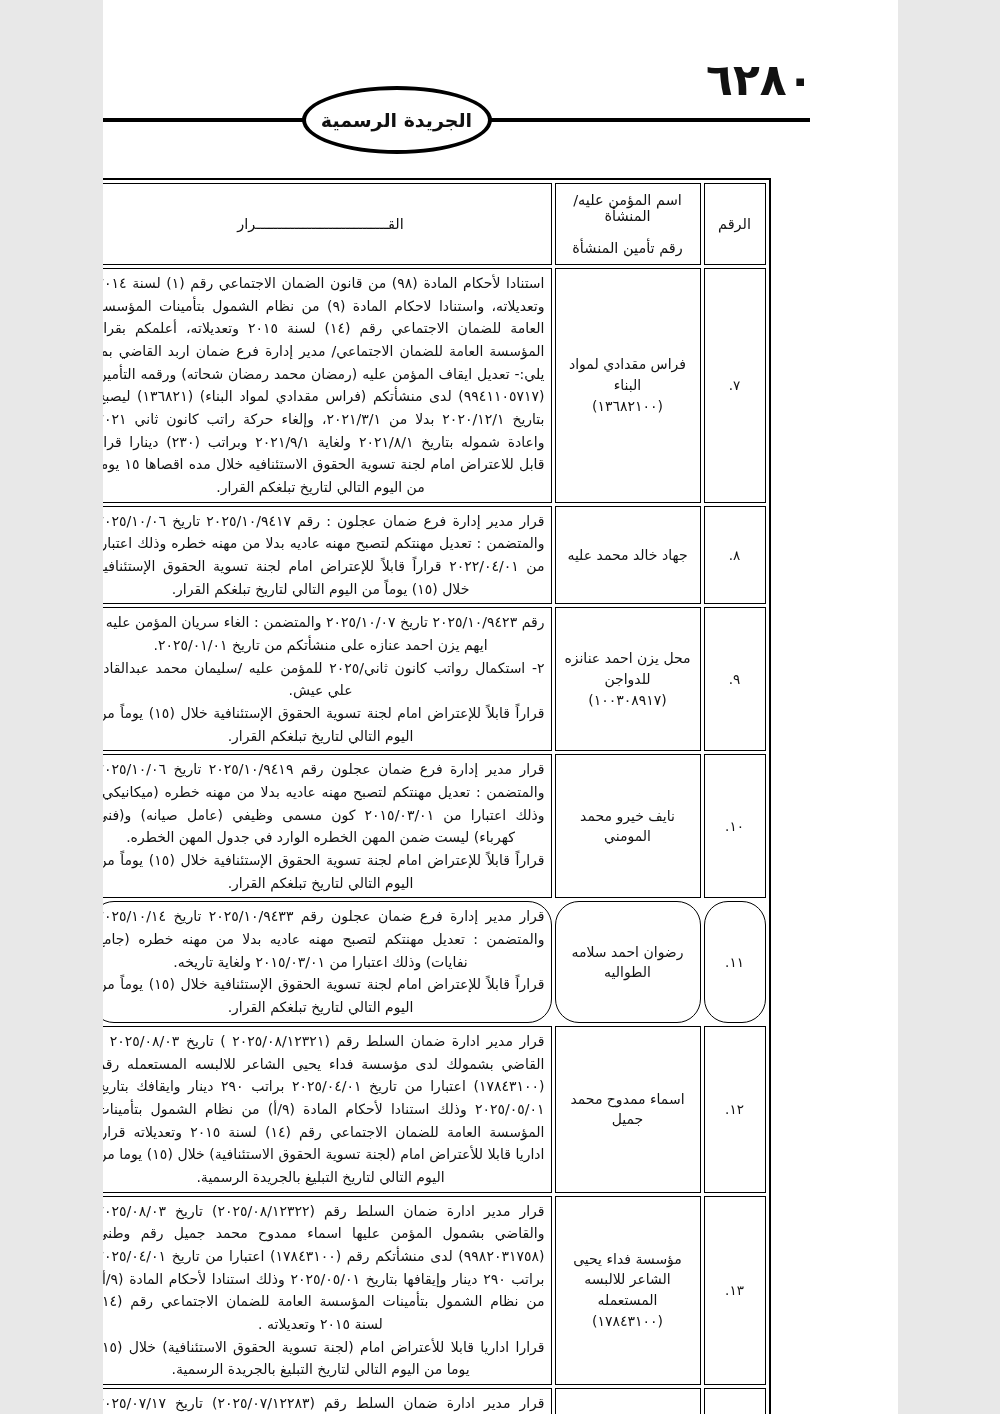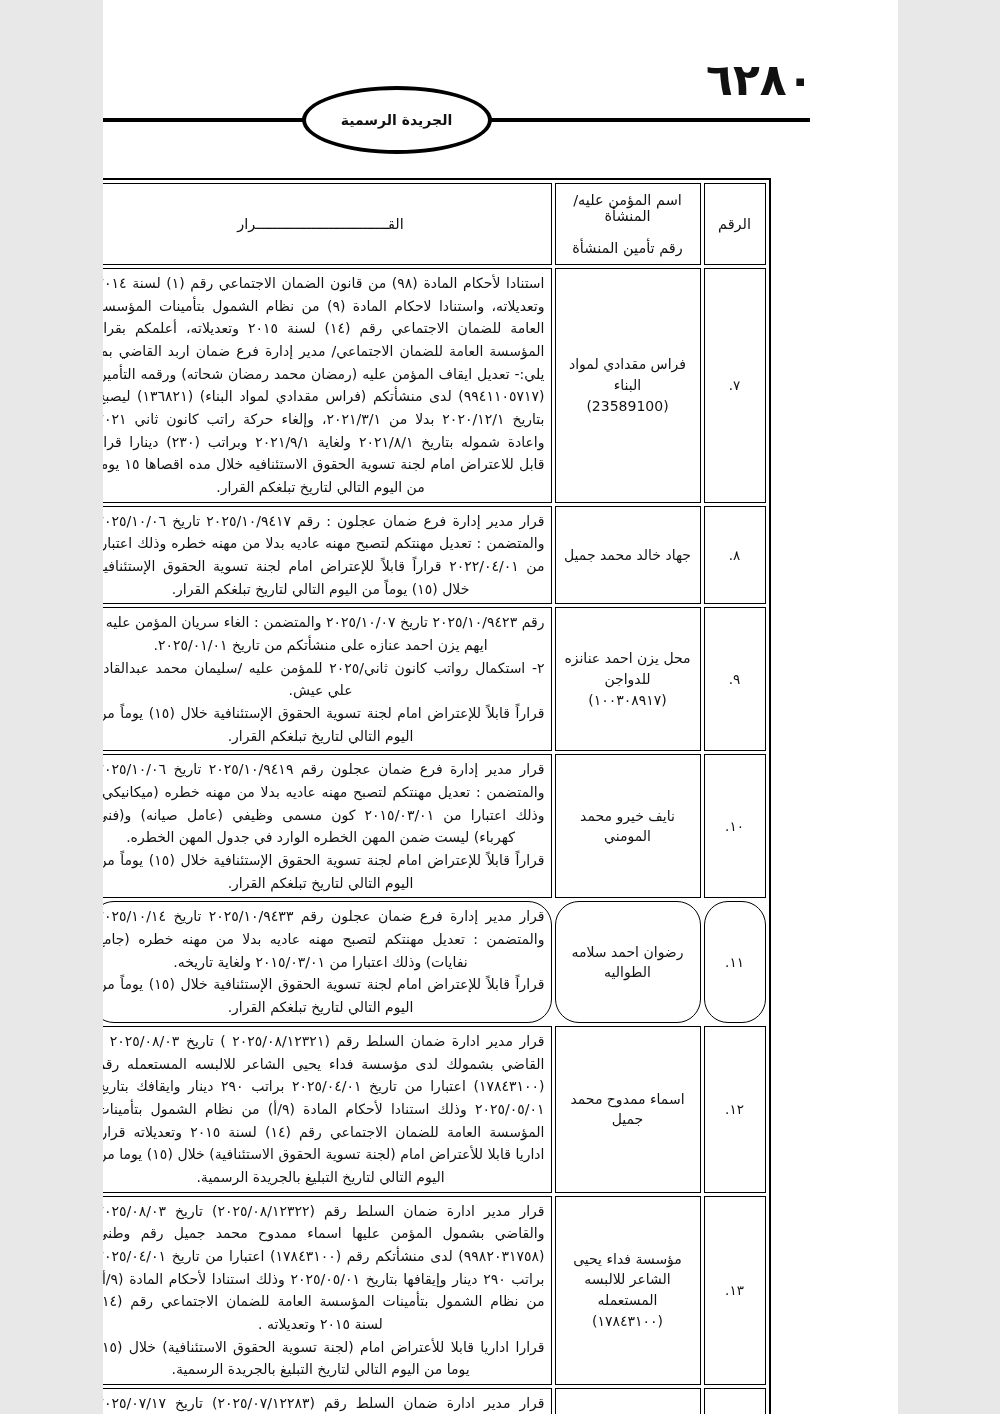--- a/index.html
+++ b/index.html
@@ -24,21 +24,21 @@
     width:824px;height:4px;background:#000;
   }
   .gazette-oval{
     position:absolute;top:86px;right:406px;
     width:182px;height:60px;
     border:4px solid #000;border-radius:50%;
     background:#fff;
     display:flex;align-items:center;justify-content:center;
     z-index:2;
   }
-  .gazette-oval span{font-size:14px;font-weight:bold;}
+  .gazette-oval span{font-size:19px;font-weight:bold;}
   
   table.gztbl{
     position:absolute;top:178px;right:127px;
     width:746px;
     table-layout:fixed;
     border-collapse:separate;border-spacing:3px;
     border:2px solid #000;
     background:#fff;
   }
   table.gztbl td{
@@ -103,30 +103,30 @@
           <div>رقم تأمين المنشأة</div>
         </td>
         <td class="hdr">القـــــــــــــــــــــــــــــــرار</td>
         <td class="hdr">العنوان</td>
       </tr>
 
       <tr class="row7">
         <td class="no-cell">٧.</td>
         <td class="name-cell">
           <div>فراس مقدادي لمواد البناء</div>
-          <div class="ins-no">(23589100)</div>
+          <div class="ins-no">(١٣٦٨٢١٠٠)</div>
         </td>
         <td class="dec-cell">استنادا لأحكام المادة  (٩٨) من قانون الضمان الاجتماعي رقم (١) لسنة ٢٠١٤ وتعديلاته، واستنادا لاحكام المادة (٩) من نظام الشمول بتأمينات المؤسسة العامة للضمان الاجتماعي رقم (١٤) لسنة ٢٠١٥  وتعديلاته، أعلمكم بقرار المؤسسة العامة للضمان الاجتماعي/ مدير إدارة فرع ضمان اربد القاضي بما يلي:- تعديل ايقاف المؤمن عليه (رمضان محمد رمضان شحاته) ورقمه التأمين  (٩٩٤١١٠٥٧١٧) لدى منشأتكم (فراس مقدادي لمواد البناء) (١٣٦٨٢١) ليصبح بتاريخ ٢٠٢٠/١٢/١ بدلا من ٢٠٢١/٣/١، وإلغاء حركة راتب كانون ثاني ٢٠٢١ واعادة شموله بتاريخ ٢٠٢١/٨/١ ولغاية ٢٠٢١/٩/١ وبراتب (٢٣٠) دينارا قرار قابل للاعتراض امام لجنة تسوية الحقوق الاستئنافيه خلال مده اقصاها ١٥ يوما من اليوم التالي لتاريخ تبلغكم القرار.</td>
         <td class="addr-cell">اربد</td>
       </tr>
 
       <tr class="row8">
         <td class="no-cell">٨.</td>
         <td class="name-cell">
-          <div>جهاد خالد محمد جميل</div>
+          <div>جهاد خالد محمد عليه</div>
         </td>
         <td class="dec-cell">قرار مدير إدارة فرع ضمان عجلون : رقم ٢٠٢٥/١٠/٩٤١٧ تاريخ ٢٠٢٥/١٠/٠٦ والمتضمن : تعديل مهنتكم لتصبح مهنه عاديه بدلا من مهنه خطره وذلك اعتبارا من ٢٠٢٢/٠٤/٠١ قراراً قابلاً للإعتراض امام لجنة تسوية الحقوق الإستئنافية  خلال (١٥) يوماً من اليوم التالي لتاريخ تبلغكم القرار.</td>
         <td class="addr-cell">عجلون</td>
       </tr>
 
       <tr class="row9">
         <td class="no-cell">٩.</td>
         <td class="name-cell">
           <div>محل يزن احمد عنانزه للدواجن</div>
           <div class="ins-no">(١٠٠٣٠٨٩١٧)</div>

